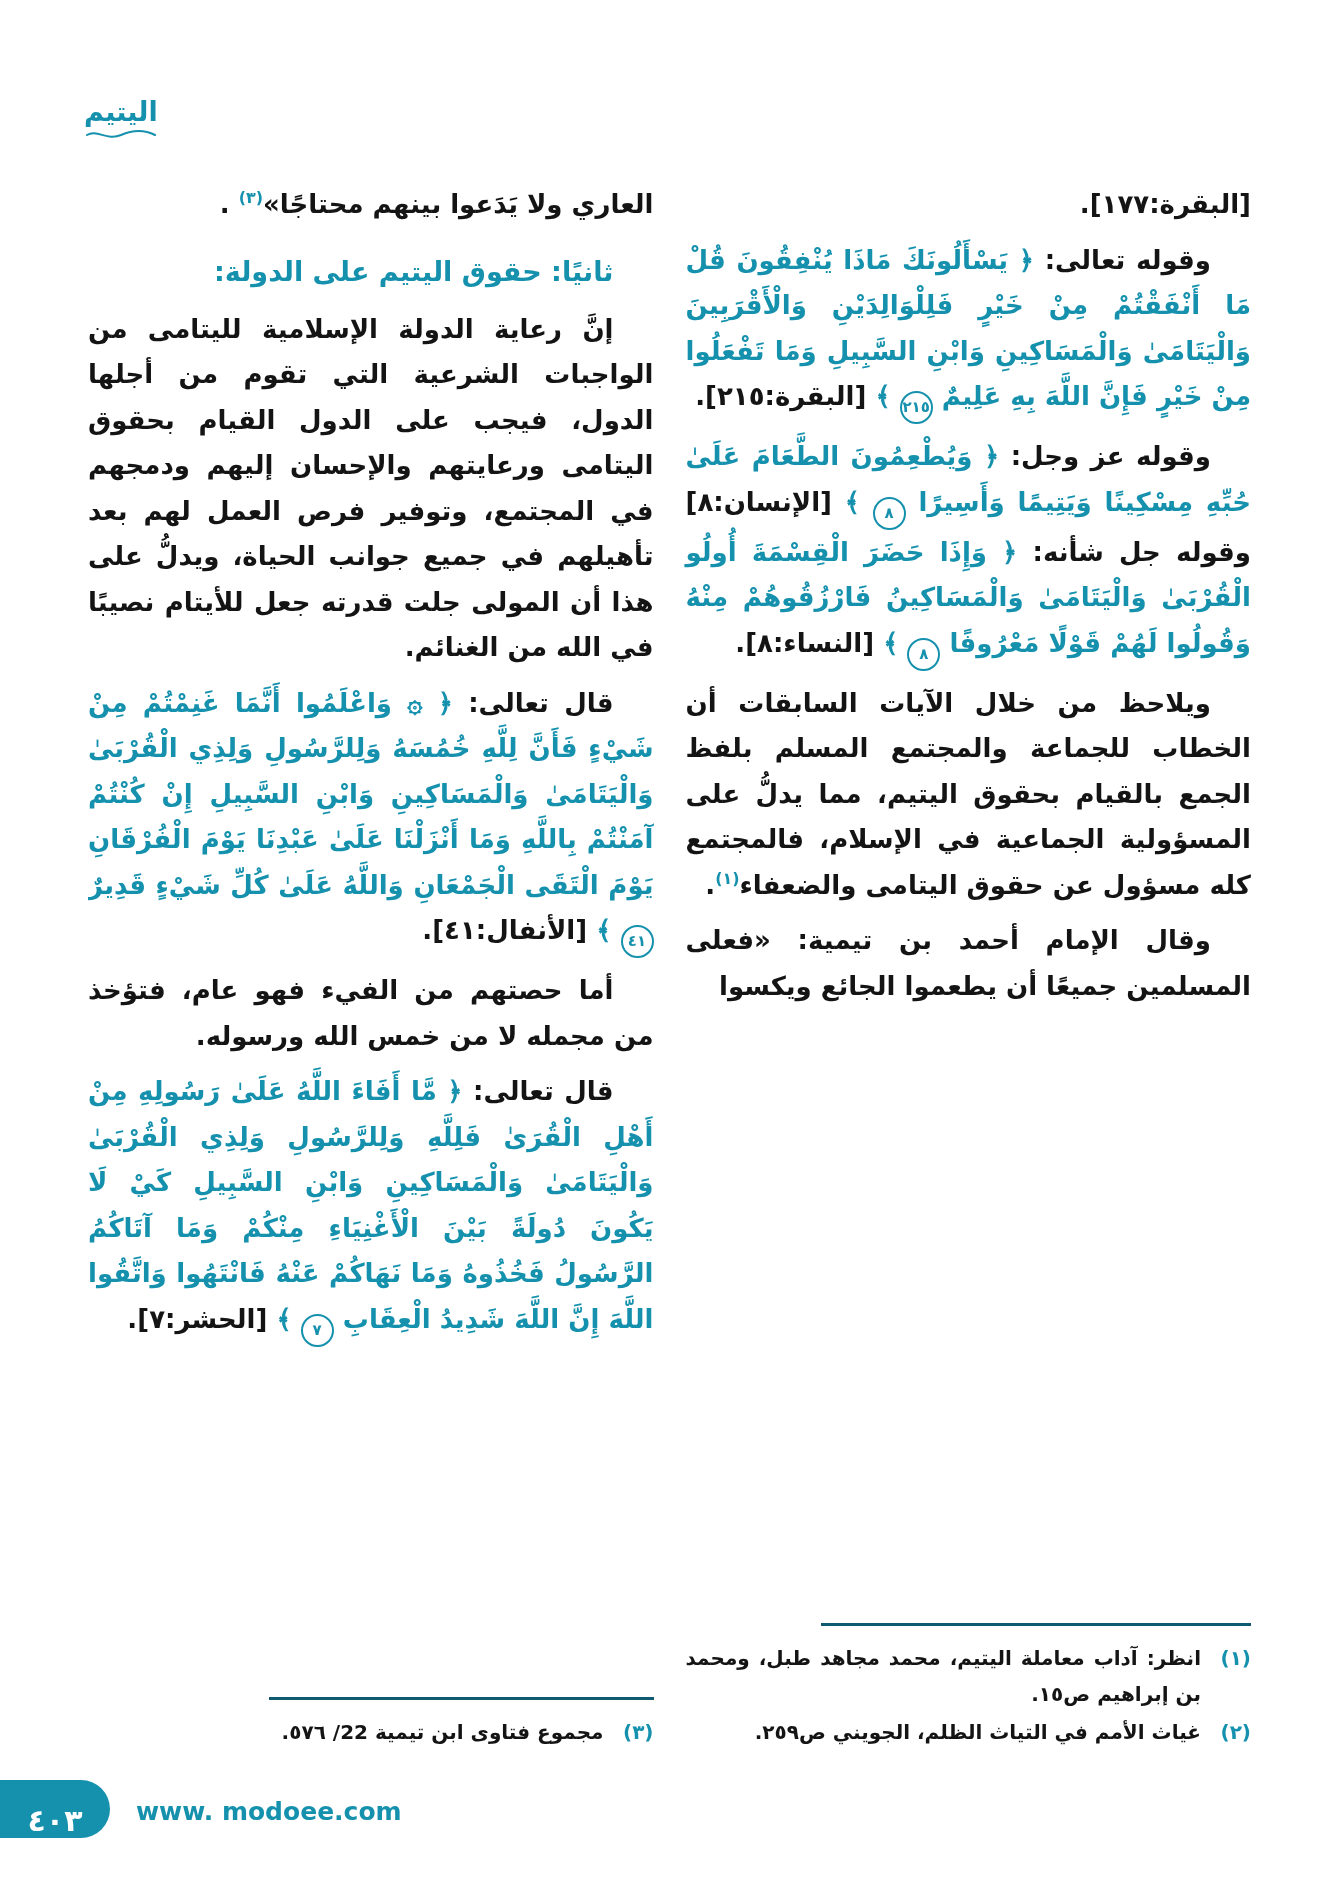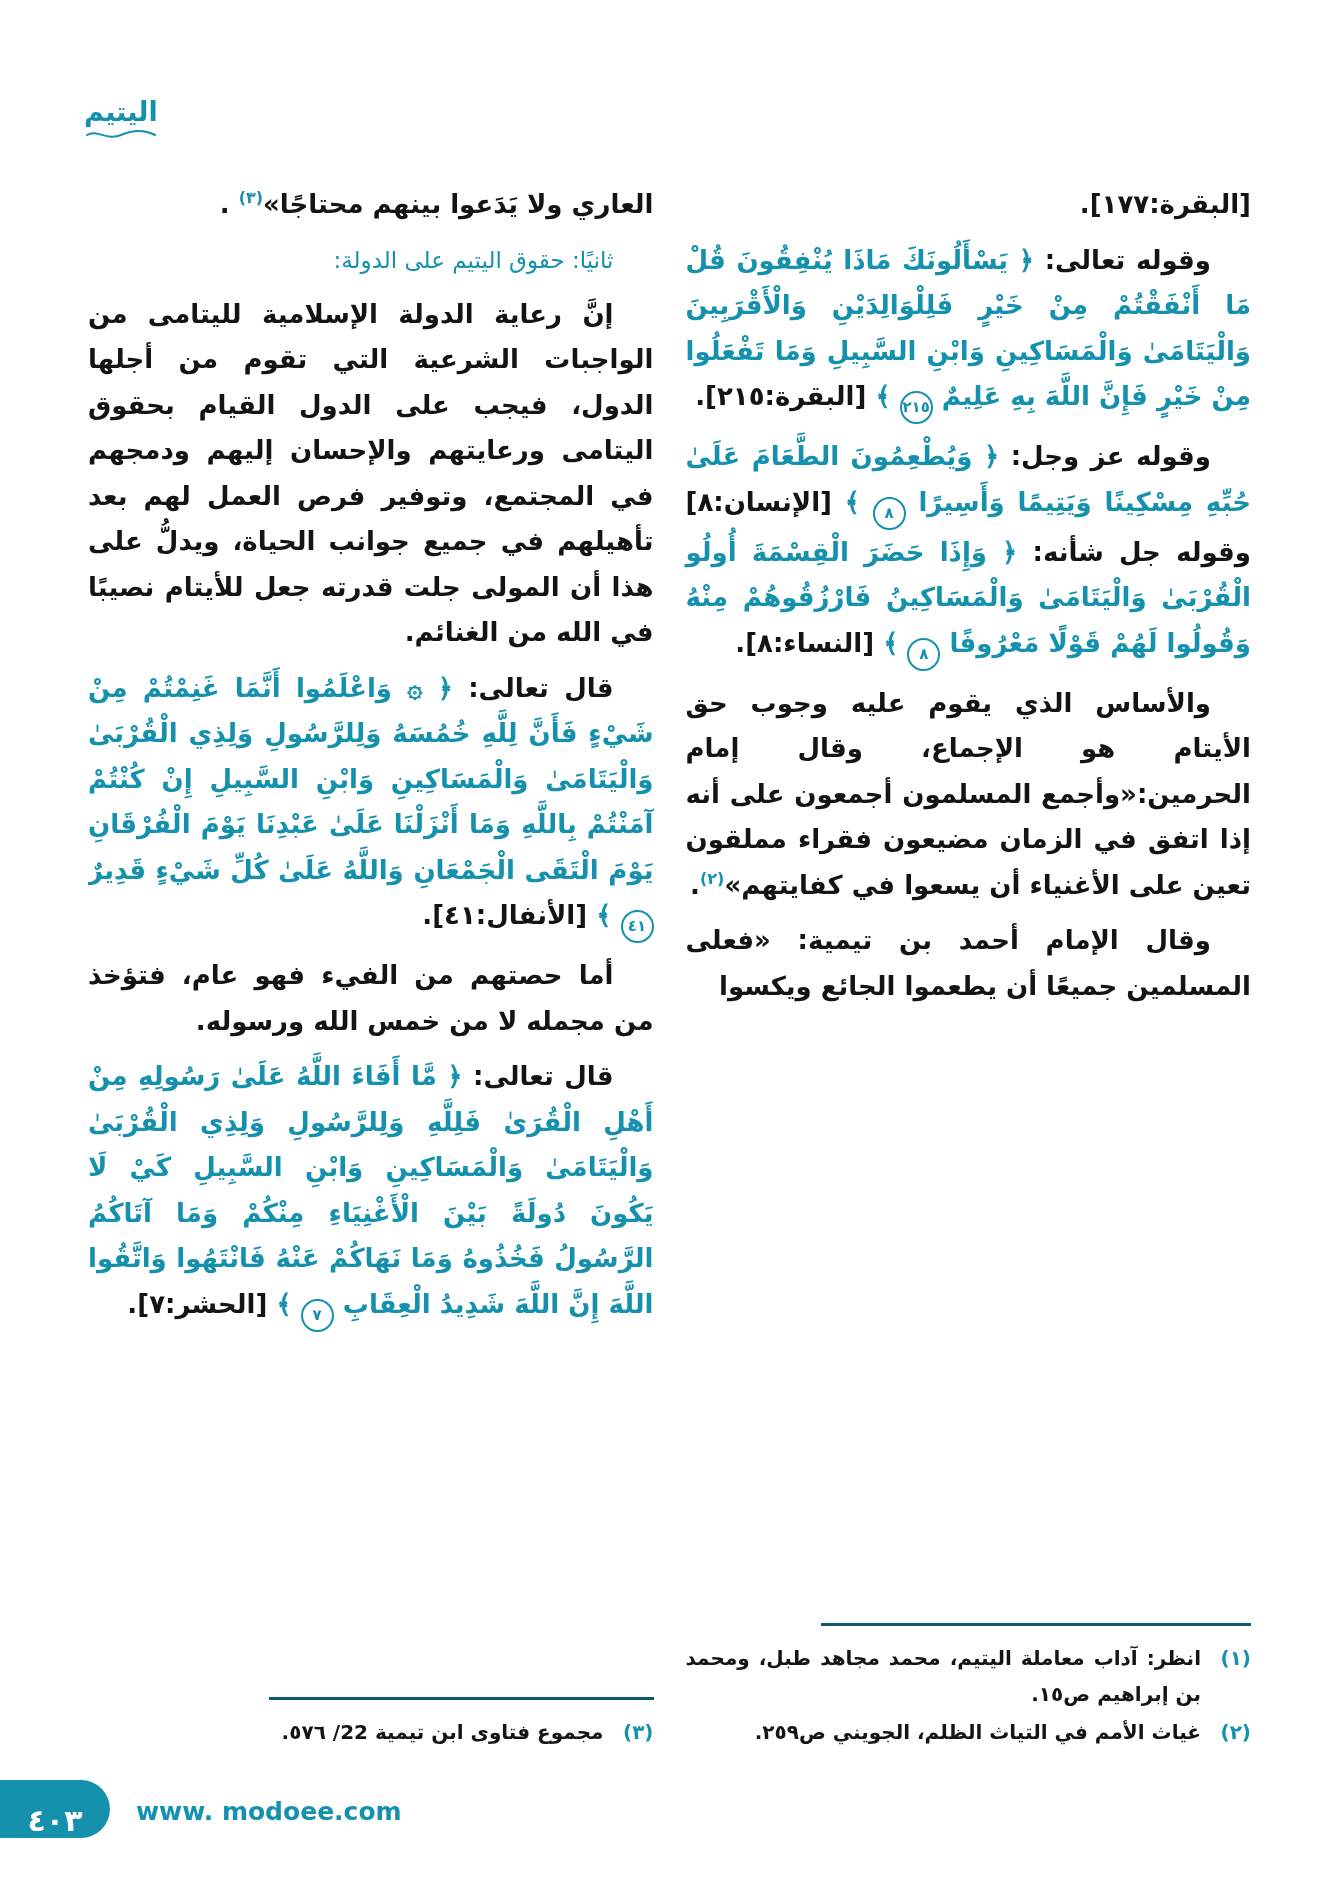--- a/index.html
+++ b/index.html
@@ -25,22 +25,22 @@
   .indent { text-indent:40px; }
   .ref-line { text-align:left; margin:0 0 10px; font-size:25px; font-weight:bold; }
   .verse { color:var(--accent); }
   .ref { color:var(--ink); }
   .ayah-circle { display:inline-block; width:33px; height:33px; line-height:29px;
     border:2px solid var(--accent); border-radius:50%; text-align:center;
     font-size:15px; color:var(--accent); font-weight:bold; vertical-align:-7px;
     box-sizing:border-box; text-indent:0; }
   .fn-mark { color:var(--accent); font-size:16px; vertical-align:super;
     font-weight:bold; }
-  .section-heading { color:var(--accent); font-size:23px; font-weight:normal;
-    margin:2px 0 12px; text-indent:40px; text-align:justify; line-height:1.75; }
+  .section-heading { color:var(--accent); font-size:27px; font-weight:bold;
+    margin:10px 0 12px; text-indent:40px; text-align:justify; line-height:1.75; }
 
   
   .footnotes { margin-top:auto; padding-top:8px; }
   .fn-sep { height:3px; background:var(--sep); width:76%; margin:0 0 14px auto;
     margin-right:0; }
   .col-left .fn-sep { width:68%; }
   .fn-item { position:relative; padding-right:50px; font-size:20px;
     line-height:1.8; font-weight:bold; text-align:justify; margin-bottom:2px; }
   .fn-num { position:absolute; right:0; top:0; color:var(--accent); }
 
@@ -93,24 +93,24 @@
         <span>وقوله جل شأنه:</span>
         <span class="verse">
           <span>﴿</span>
           <span>وَإِذَا حَضَرَ الْقِسْمَةَ أُولُو الْقُرْبَىٰ وَالْيَتَامَىٰ وَالْمَسَاكِينُ فَارْزُقُوهُمْ مِنْهُ وَقُولُوا لَهُمْ قَوْلًا مَعْرُوفًا</span>
           <span class="ayah-circle">٨</span>
           <span>﴾</span>
         </span>
         <span class="ref">[النساء:٨].</span>
       </p>
 
+      <p class="para indent">
+        <span>ويلاحظ من خلال الآيات السابقات أن الخطاب للجماعة والمجتمع المسلم بلفظ الجمع بالقيام بحقوق اليتيم، مما يدلُّ على المسؤولية الجماعية في الإسلام، فالمجتمع كله مسؤول عن حقوق اليتامى والضعفاء</span><span class="fn-mark">(١)</span><span>.</span>
+      </p>
 
-      <p class="para indent">
-        <span>والأساس الذي يقوم عليه وجوب حق الأيتام هو الإجماع، وقال إمام الحرمين:«وأجمع المسلمون أجمعون على أنه إذا اتفق في الزمان مضيعون فقراء مملقون تعين على الأغنياء أن يسعوا في كفايتهم»</span><span class="fn-mark">(٢)</span><span>.</span>
-      </p>
 
       <p class="para indent">وقال الإمام أحمد بن تيمية: «فعلى المسلمين جميعًا أن يطعموا الجائع ويكسوا</p>
 
       <div class="footnotes">
         <div class="fn-sep"></div>
         <div class="fn-item">
           <span class="fn-num">(١)</span>
           <span>انظر: آداب معاملة اليتيم، محمد مجاهد طبل، ومحمد بن إبراهيم ص١٥.</span>
         </div>
         <div class="fn-item">

